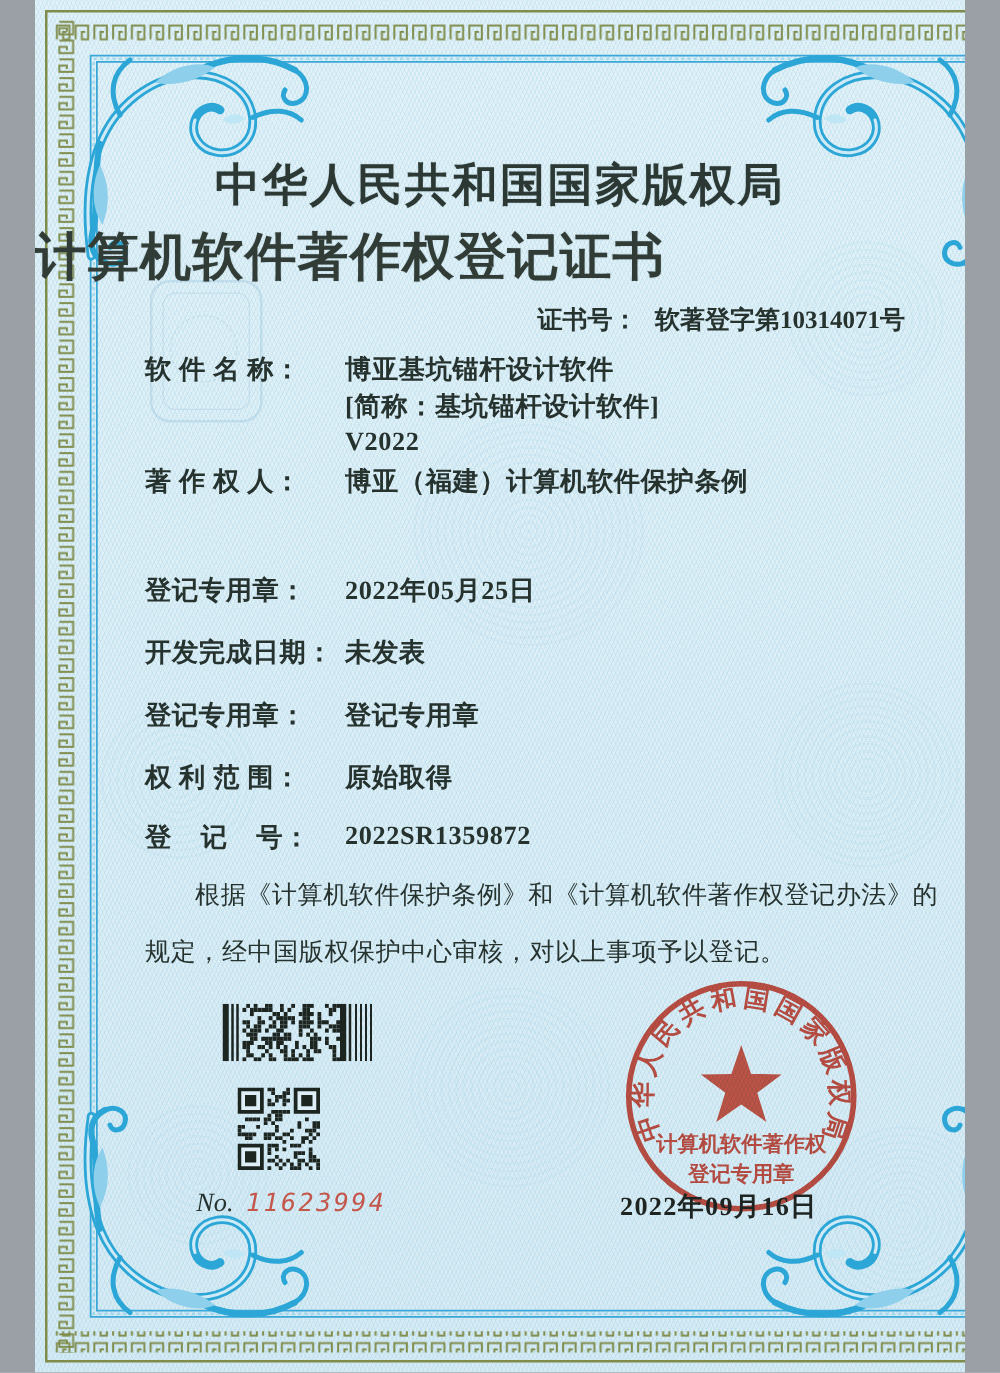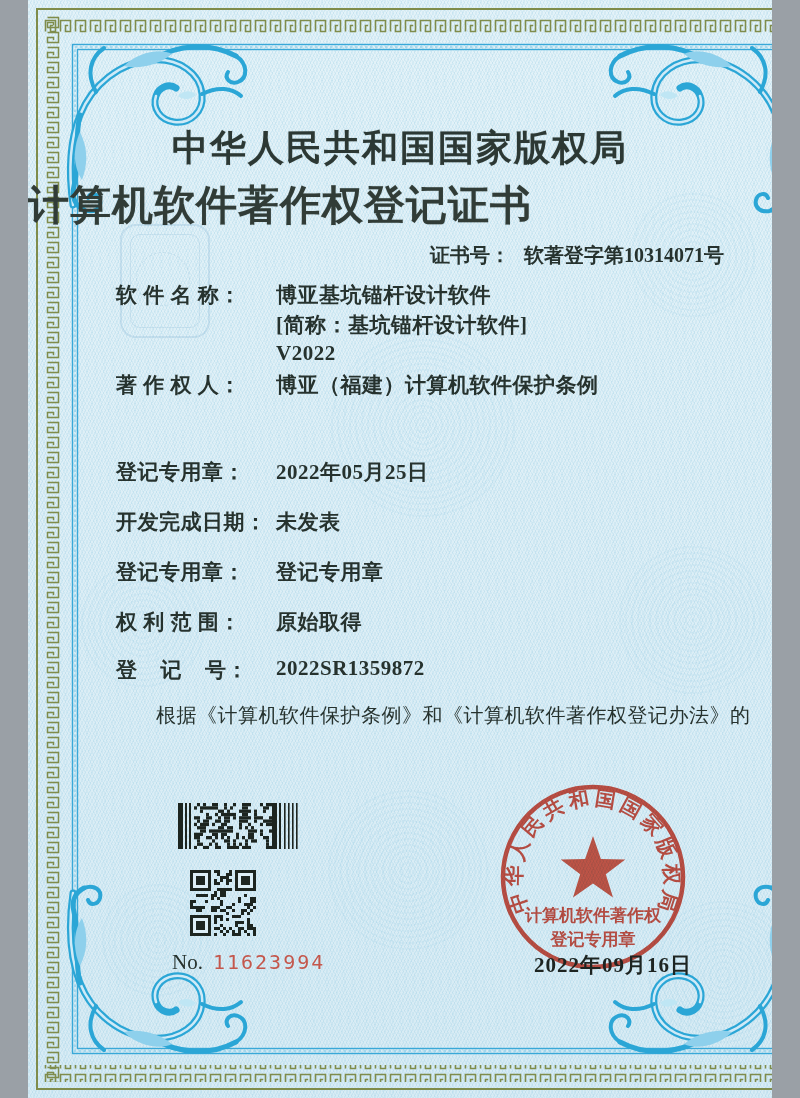--- a/index.html
+++ b/index.html
@@ -43,27 +43,27 @@
   }
   .certno .val{margin-left:14px;}
   .frow{position:absolute;left:0;width:100%;font-size:21px;font-weight:bold;color:#26322e;}
   .flabel{position:absolute;left:88px;letter-spacing:.5px;white-space:pre;}
   .fvalue{position:absolute;left:248px;letter-spacing:.5px;white-space:pre;text-align:right;}
   .statement{
     position:absolute;left:88px;width:626px;font-size:20px;font-weight:normal;
     color:#26322e;letter-spacing:.5px;white-space:nowrap;
   }
   .indent{padding-left:40px;}
-  .serial{position:absolute;left:144px;top:950px;font-size:21px;color:#26322e;}
+  .serial{position:absolute;left:129px;top:950px;font-size:21px;color:#26322e;font-style:italic;}
   .serial .num{
     font-family:"DejaVu Sans Mono","Liberation Mono",monospace;
     color:#c4574c;letter-spacing:2px;margin-left:10px;font-size:20px;
   }
   .issue-date{
-    position:absolute;left:468px;top:951px;width:196px;text-align:right;
+    position:absolute;left:468px;top:951px;width:196px;text-align:left;
     font-size:21px;font-weight:bold;color:#1d2421;letter-spacing:1px;
   }
   .seal-svg{position:absolute;left:468px;top:782px;mix-blend-mode:multiply;}
   .barcode-box{position:absolute;left:150px;top:803px;}
   .qr-box{position:absolute;left:162px;top:870px;}
 </style>
 </head>
 <body>
 
 <div class="page">
@@ -154,20 +154,21 @@
   <div class="frow" style="top:608px">
     <span class="flabel">权 利 范 围：</span>
     <span class="fvalue">原始取得</span>
   </div>
   <div class="frow" style="top:656px">
     <span class="flabel">登    记    号：</span>
     <span class="fvalue">2022SR1359872</span>
   </div>
 
   <div class="statement indent" style="top:702px">根据《计算机软件保护条例》和《计算机软件著作权登记办法》的</div>
+  <div class="statement" style="top:748px">规定，经中国版权保护中心审核，对以上事项予以登记。</div>
 
   <div class="barcode-box">
     <svg id="barcode-svg" width="122" height="46" viewBox="0 0 122 46">
         <rect x="0" y="0" width="5" height="46" fill="#1d2520"></rect>
         <rect x="7" y="0" width="2" height="46" fill="#1d2520"></rect>
         <rect x="11" y="0" width="2" height="46" fill="#1d2520"></rect>
         <rect x="16" y="3.3" width="3" height="3.3" fill="#1d2520"></rect>
         <rect x="16" y="13.2" width="3" height="3.3" fill="#1d2520"></rect>
         <rect x="16" y="19.8" width="3" height="3.3" fill="#1d2520"></rect>
         <rect x="16" y="29.700000000000003" width="3" height="3.3" fill="#1d2520"></rect>

